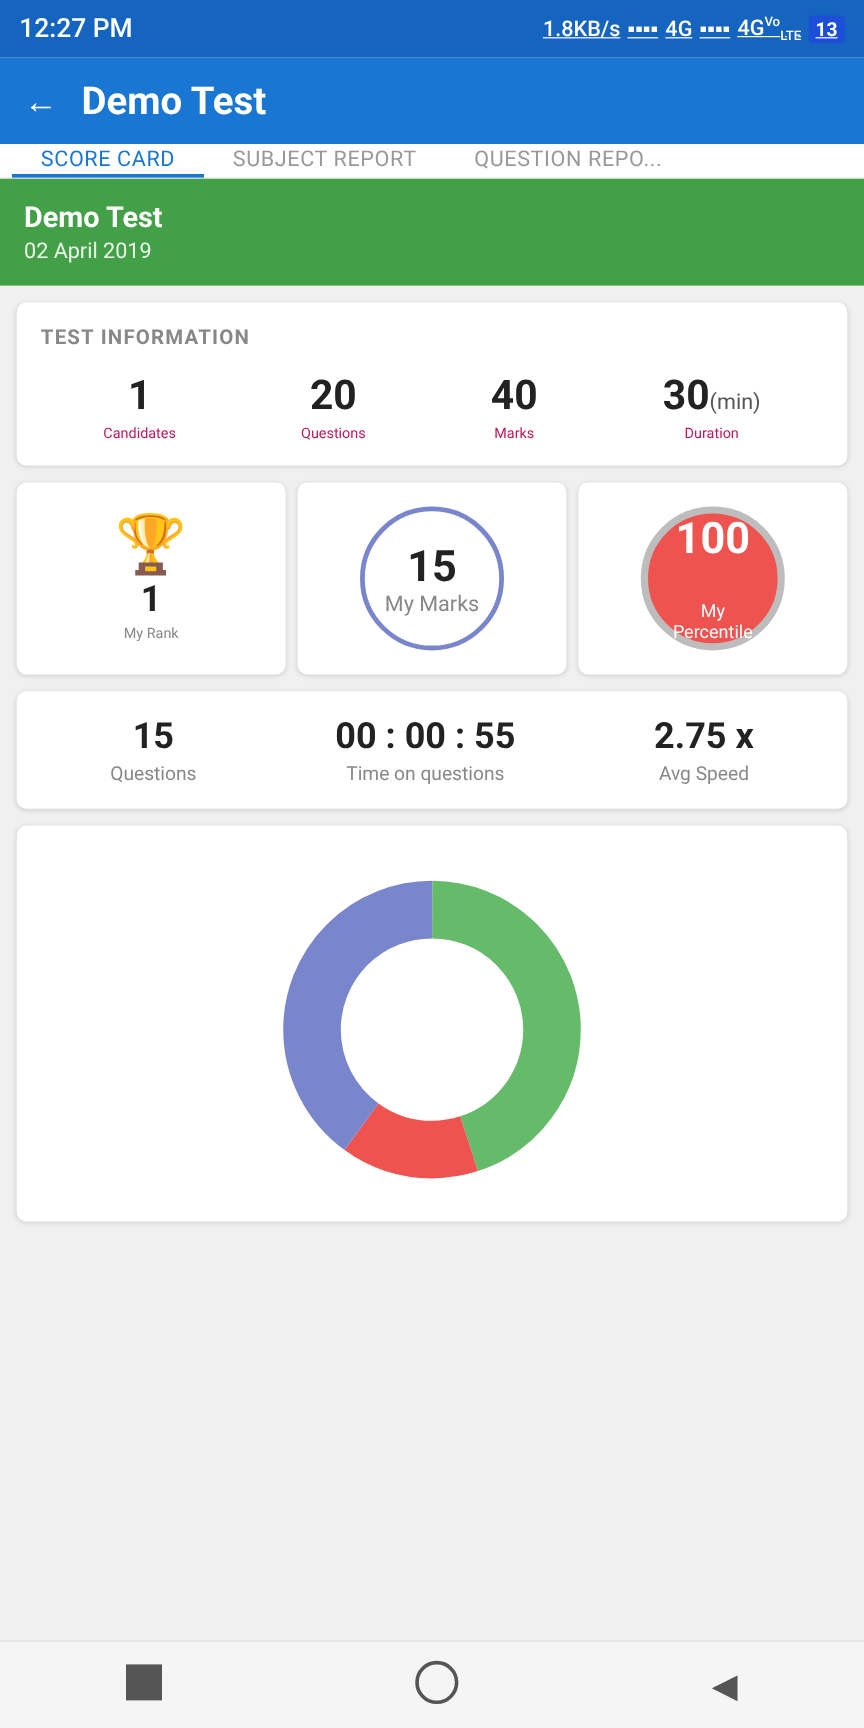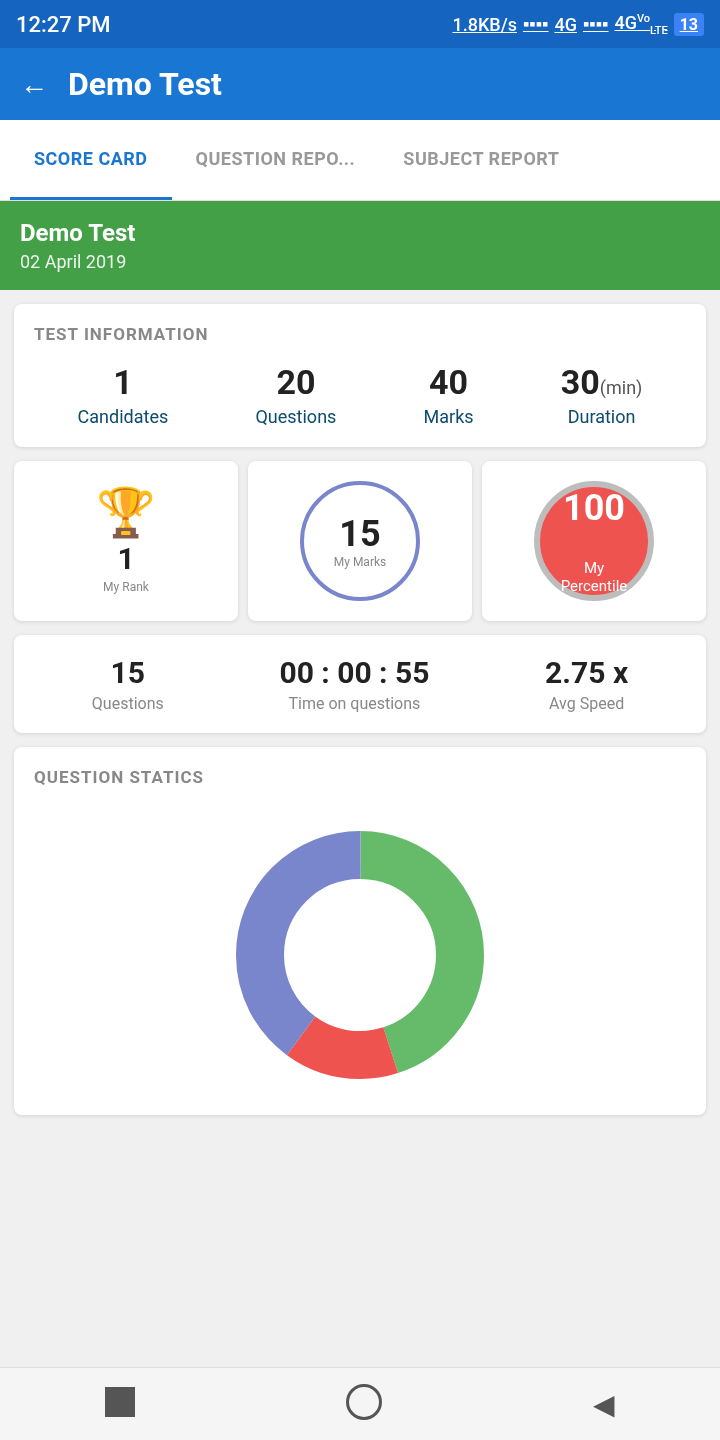--- a/index.html
+++ b/index.html
@@ -25,21 +25,21 @@
       font-weight: 500;
     }
     .status-right {
       display: flex;
       align-items: center;
       gap: 6px;
       font-size: 18px;
       text-decoration: underline;
     }
     .battery-icon {
-      background: #3b82f6;
+      background: #1d4ed8;
       border-radius: 3px;
       padding: 2px 6px;
       font-size: 16px;
       font-weight: bold;
     }
 
     
     .header {
       background: #1976D2;
       color: white;
@@ -59,23 +59,23 @@
     }
 
     
     .tabs {
       background: white;
       display: flex;
       border-bottom: 1px solid #e0e0e0;
       padding: 0 10px;
     }
     .tab {
-      padding: 28px 24px;
+      padding: 2px 24px;
       font-size: 18px;
-      font-weight: 700;
+      font-weight: 400;
       color: #999;
       cursor: pointer;
       border-bottom: 3px solid transparent;
       letter-spacing: 0.5px;
       white-space: nowrap;
     }
     .tab.active {
       color: #1976D2;
       border-bottom: 3px solid #1976D2;
     }
@@ -123,22 +123,22 @@
       font-size: 34px;
       font-weight: bold;
       color: #222;
     }
     .test-info-item .value .unit {
       font-size: 18px;
       font-weight: normal;
       color: #555;
     }
     .test-info-item .label {
-      font-size: 18px;
-      color: #0c4a6e;
+      font-size: 12px;
+      color: #be185d;
       margin-top: 4px;
     }
 
     
     .rank-row {
       display: flex;
       margin: 0 14px 14px;
       gap: 0;
     }
     .rank-card {
@@ -183,21 +183,21 @@
       flex-direction: column;
       align-items: center;
       justify-content: center;
     }
     .marks-value {
       font-size: 36px;
       font-weight: bold;
       color: #222;
     }
     .marks-label {
-      font-size: 12px;
+      font-size: 18px;
       color: #888;
     }
 
     
     .percentile-circle {
       width: 120px;
       height: 120px;
       border-radius: 50%;
       background: #EF5350;
       border: 6px solid #bdbdbd;
@@ -288,22 +288,22 @@
   </div>
 </div>
 
 <div class="header">
   <span class="back-arrow">←</span>
   <span class="header-title">Demo Test</span>
 </div>
 
 <div class="tabs">
   <div class="tab active">SCORE CARD</div>
+  <div class="tab">SUBJECT REPORT</div>
   <div class="tab">QUESTION REPO...</div>
-  <div class="tab">SUBJECT REPORT</div>
 </div>
 
 <div class="green-banner">
   <div class="test-name">Demo Test</div>
   <div class="test-date">02 April 2019</div>
 </div>
 
 <div class="card">
   <div class="card-title">TEST INFORMATION</div>
   <div class="test-info-grid">
@@ -367,21 +367,20 @@
       <div class="label">Time on questions</div>
     </div>
     <div class="statics-item">
       <div class="value">2.75 x</div>
       <div class="label">Avg Speed</div>
     </div>
   </div>
 </div>
 
 <div class="card" style="margin-bottom: 100px;">
-  <div class="card-title">QUESTION STATICS</div>
   <div class="donut-container">
     <svg class="donut-svg" viewBox="0 0 320 280">
 
       <circle cx="160" cy="140" r="100" fill="none" stroke="#66BB6A" stroke-width="48" stroke-dasharray="282.7 345.6" stroke-dashoffset="157.1"></circle>
 
       <circle cx="160" cy="140" r="100" fill="none" stroke="#EF5350" stroke-width="48" stroke-dasharray="94.2 534.1" stroke-dashoffset="-125.6"></circle>
 
       <circle cx="160" cy="140" r="100" fill="none" stroke="#7986CB" stroke-width="48" stroke-dasharray="251.3 377.0" stroke-dashoffset="-219.8"></circle>
 
       <circle cx="160" cy="140" r="70" fill="white"></circle>

